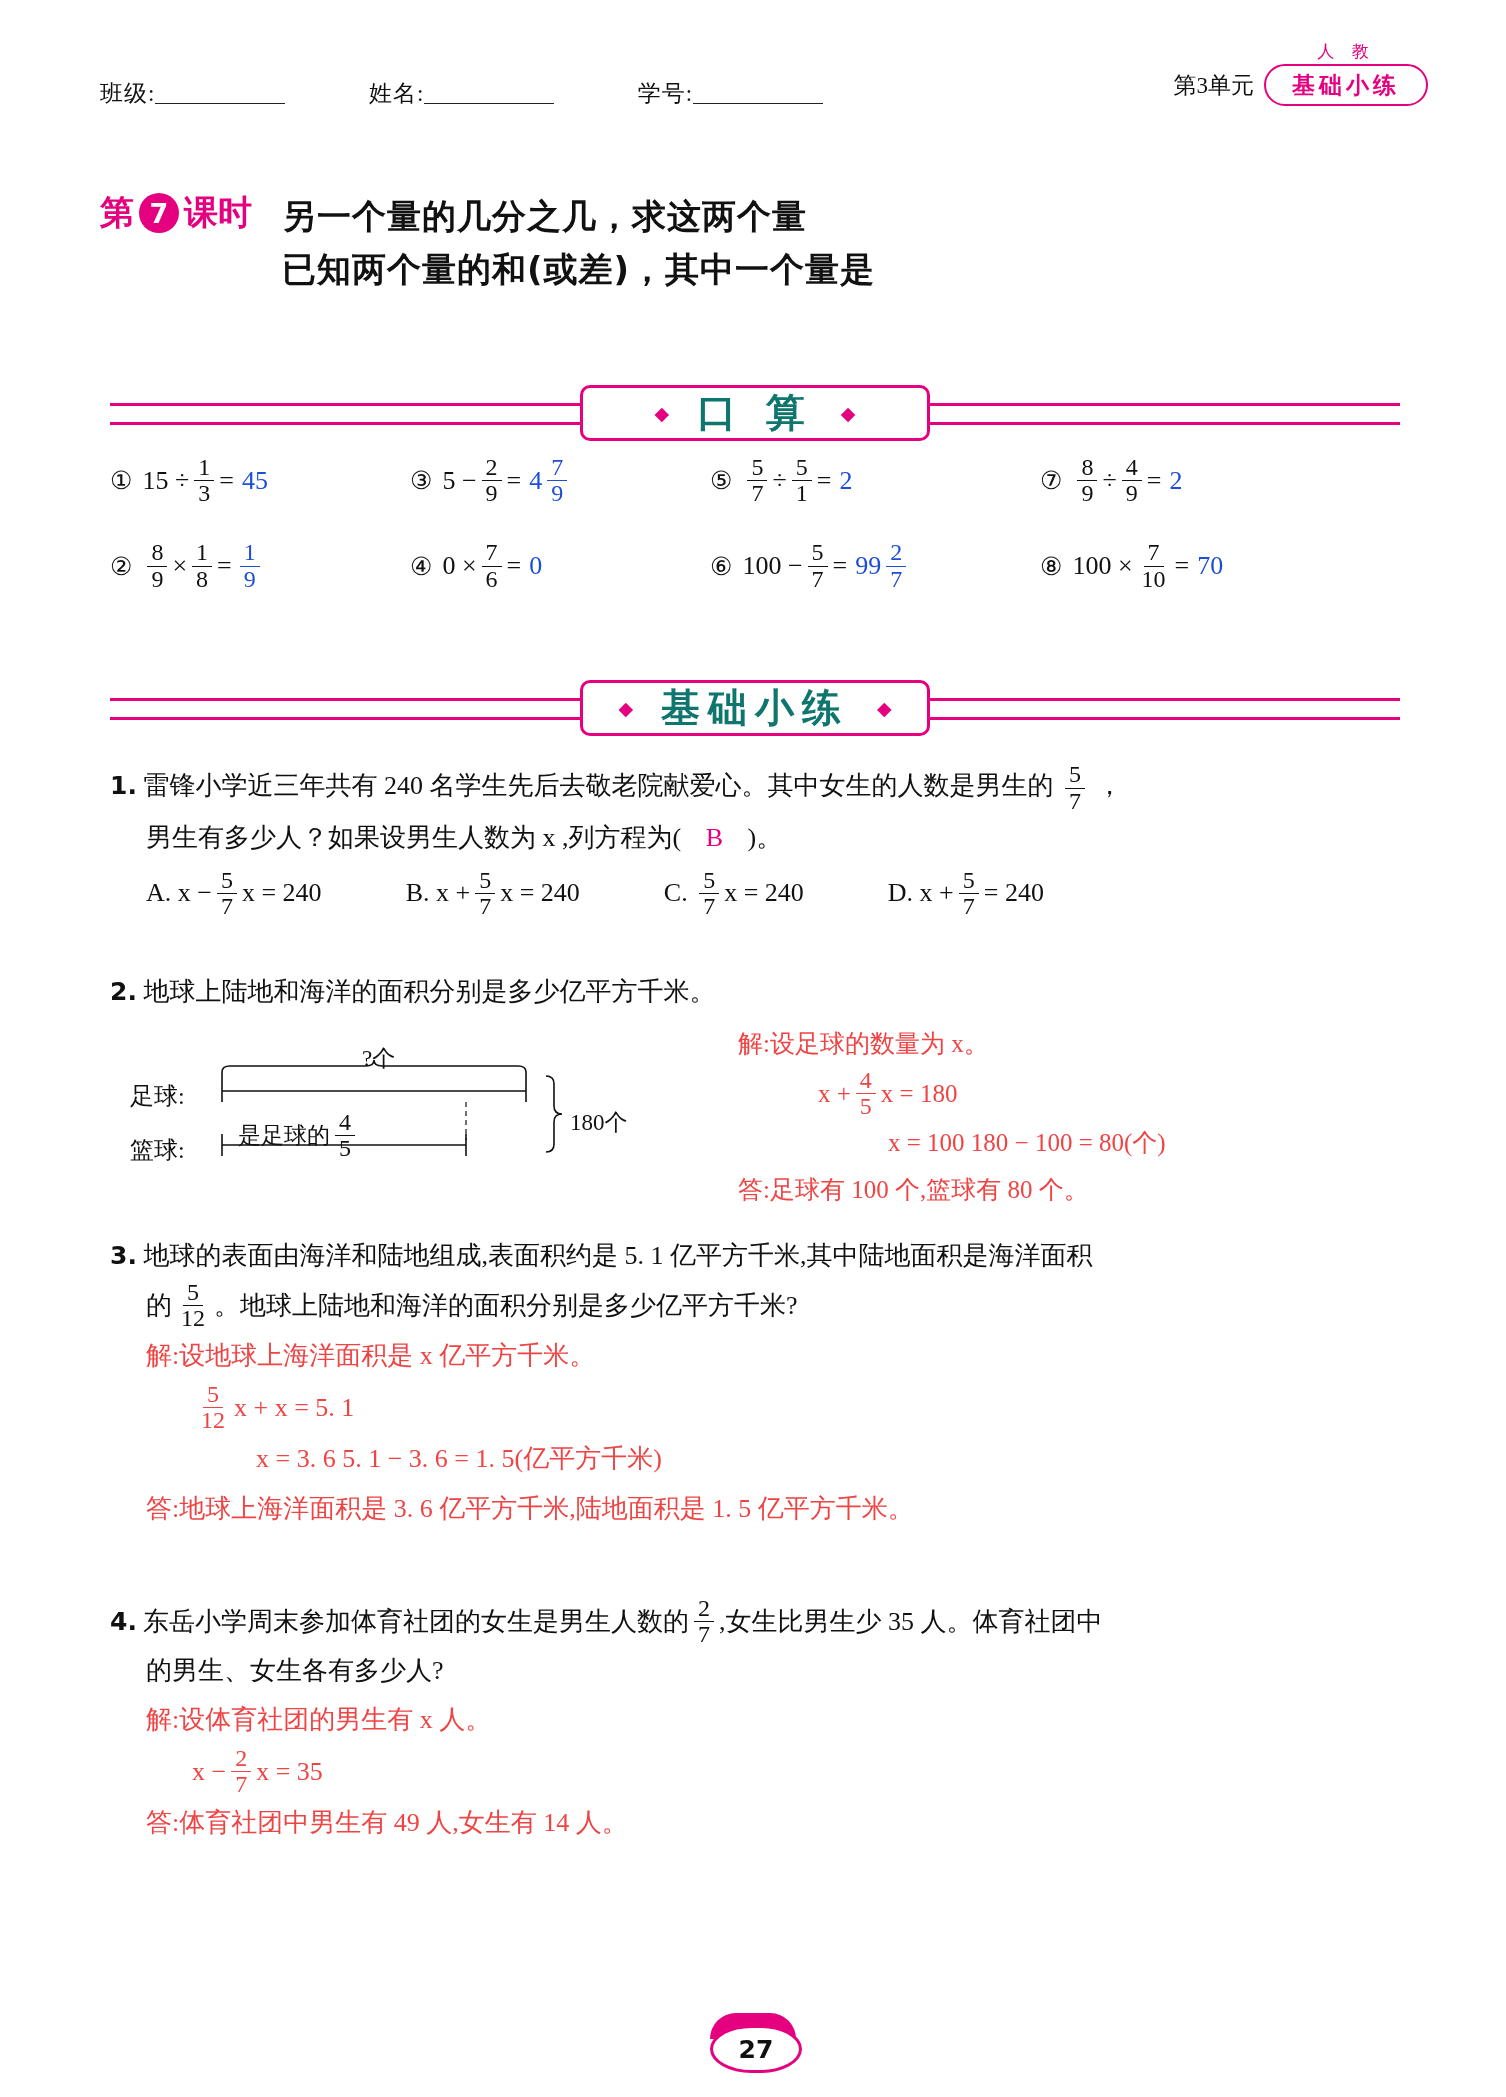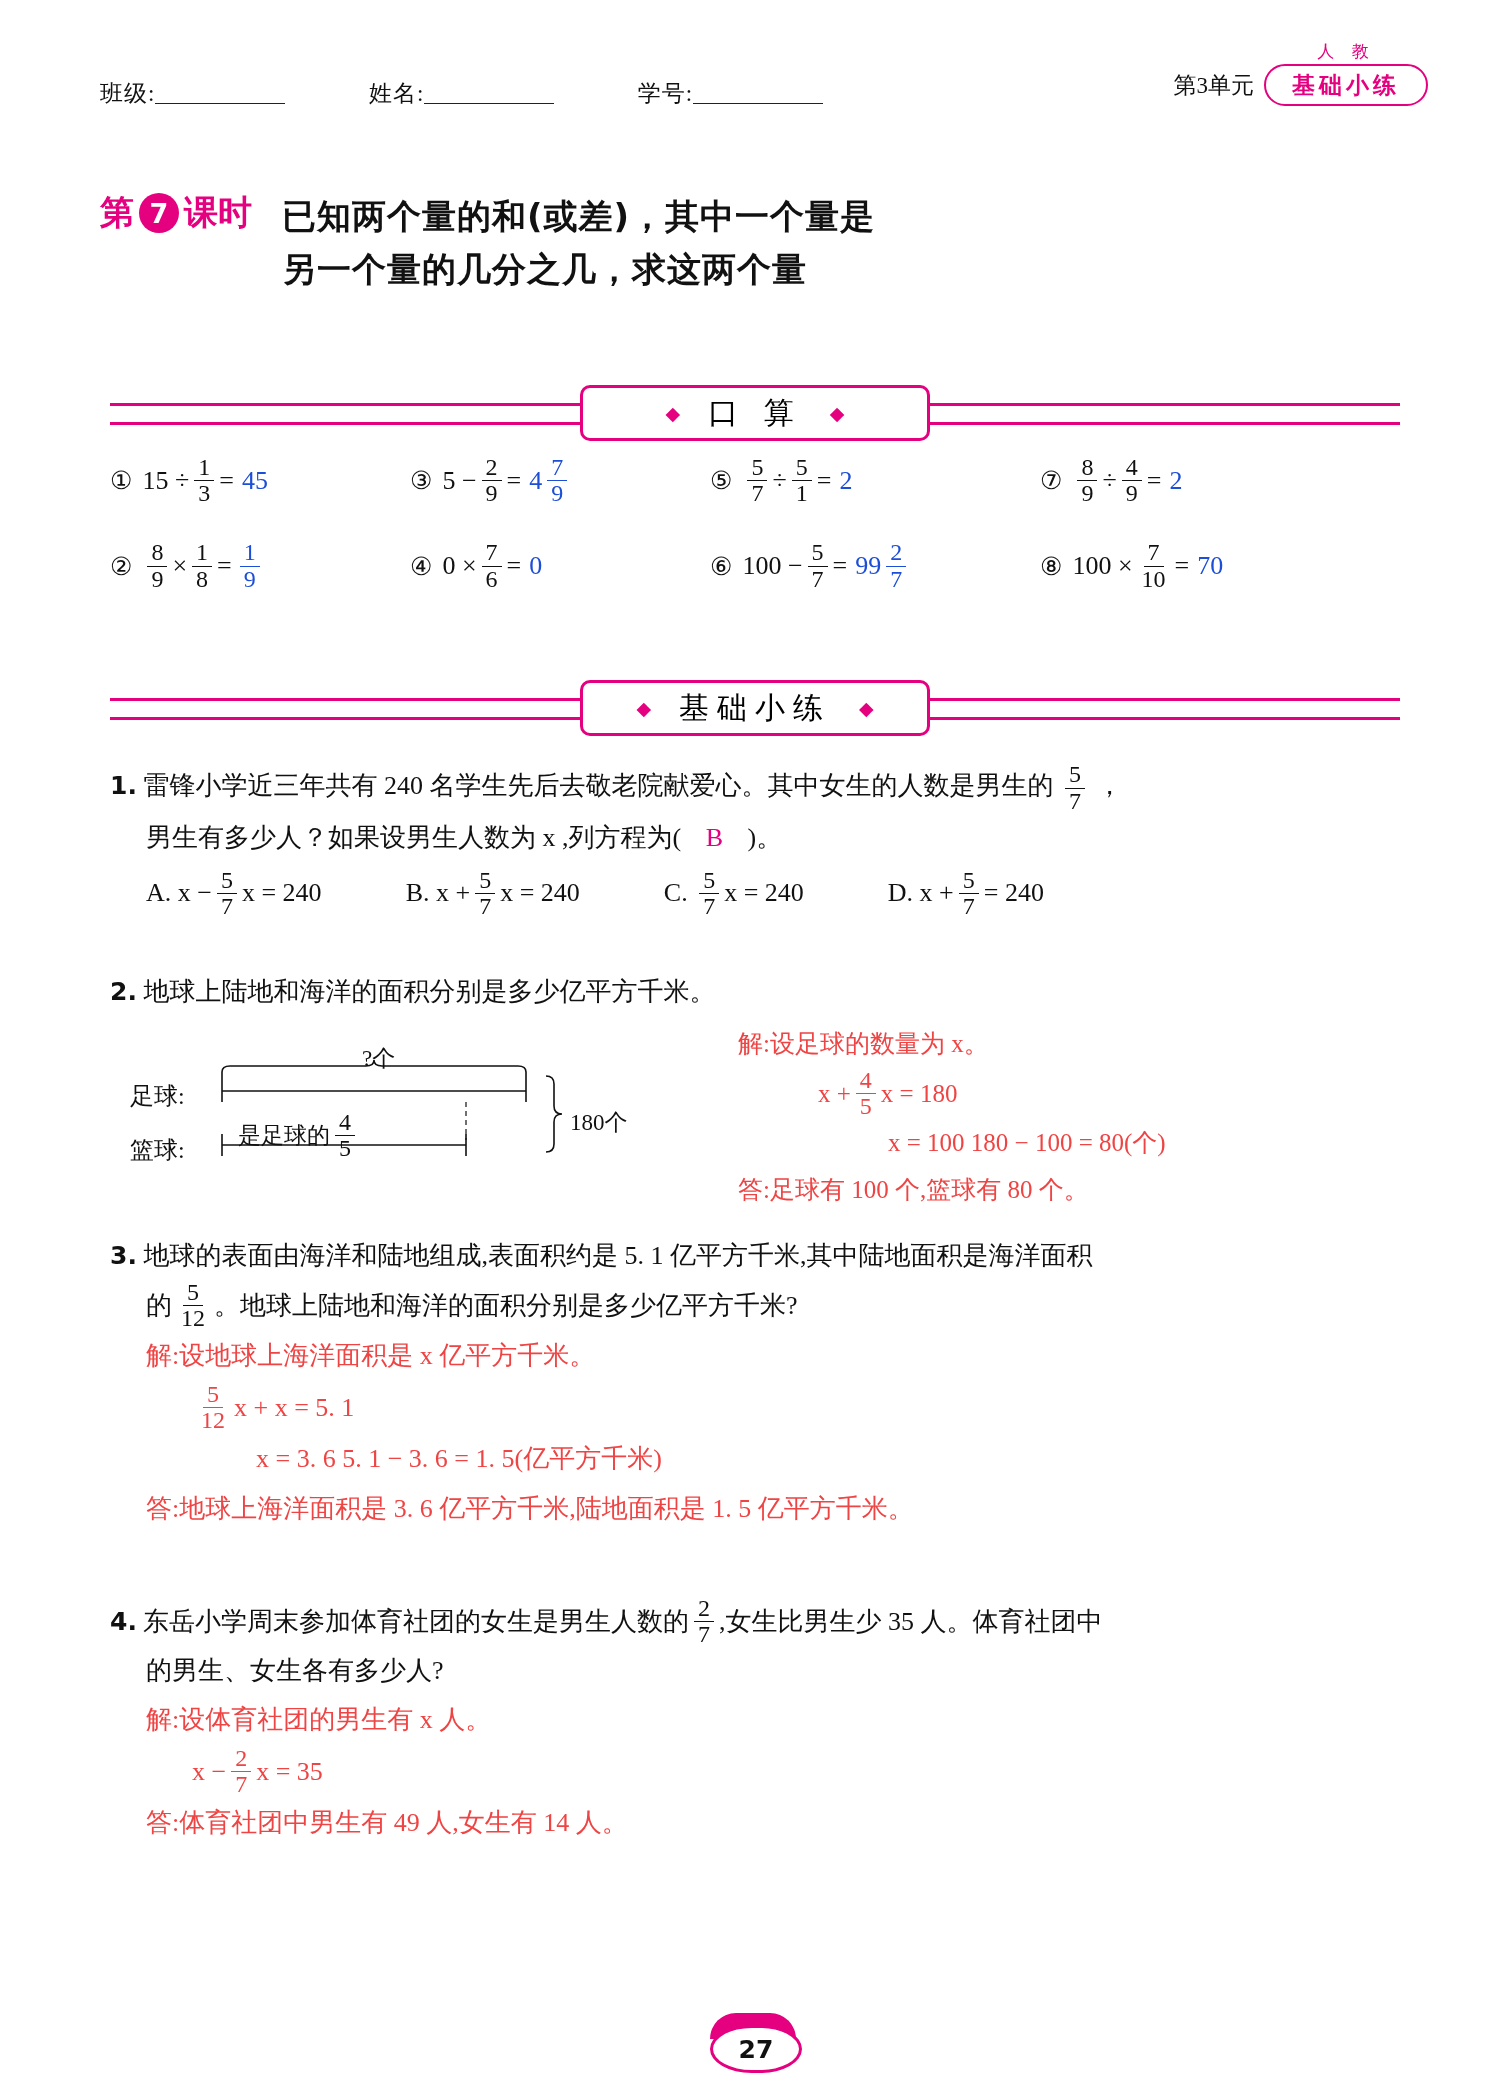--- a/index.html
+++ b/index.html
@@ -62,21 +62,21 @@
     background:#fff;
   }
   .banner .box{
     position:absolute;left:50%;transform:translateX(-50%);top:0;
     height:50px;min-width:300px;
     border:3px solid #e5007f;border-radius:10px;background:#fff;
     display:flex;align-items:center;justify-content:center;gap:28px;
     padding:0 22px;
   }
   .banner .btitle{
-    color:#000000;font-size:30px;font-weight:normal;letter-spacing:8px;
+    color:#0f766e;font-size:39px;font-weight:bold;letter-spacing:8px;
     font-family:"DejaVu Sans","Liberation Sans",sans-serif;
   }
   .diamond{color:#e5007f;font-size:19px;}
 
   
   .oral{position:absolute;left:110px;top:455px;width:1300px;}
   .oral-row{display:flex;margin-bottom:34px;}
   .oral-item{display:flex;align-items:center;font-size:26px;}
   .oral-item .idx{font-size:25px;margin-right:10px;}
   .ans{color:#1d4ed8;}
@@ -139,22 +139,22 @@
     </div>
   </div>
 
   <div class="title-row">
     <div class="lesson-tag">
       <span>第</span>
       <span class="circle-num">7</span>
       <span>课时</span>
     </div>
     <div class="title-text">
+      <div>另一个量的几分之几，求这两个量</div>
       <div>已知两个量的和(或差)，其中一个量是</div>
-      <div>另一个量的几分之几，求这两个量</div>
     </div>
   </div>
 
   <div class="banner" style="top:385px;">
     <div class="bar"></div>
     <div class="box">
       <span class="diamond">◆</span>
       <span class="btitle">口 算</span>
       <span class="diamond">◆</span>
     </div>

